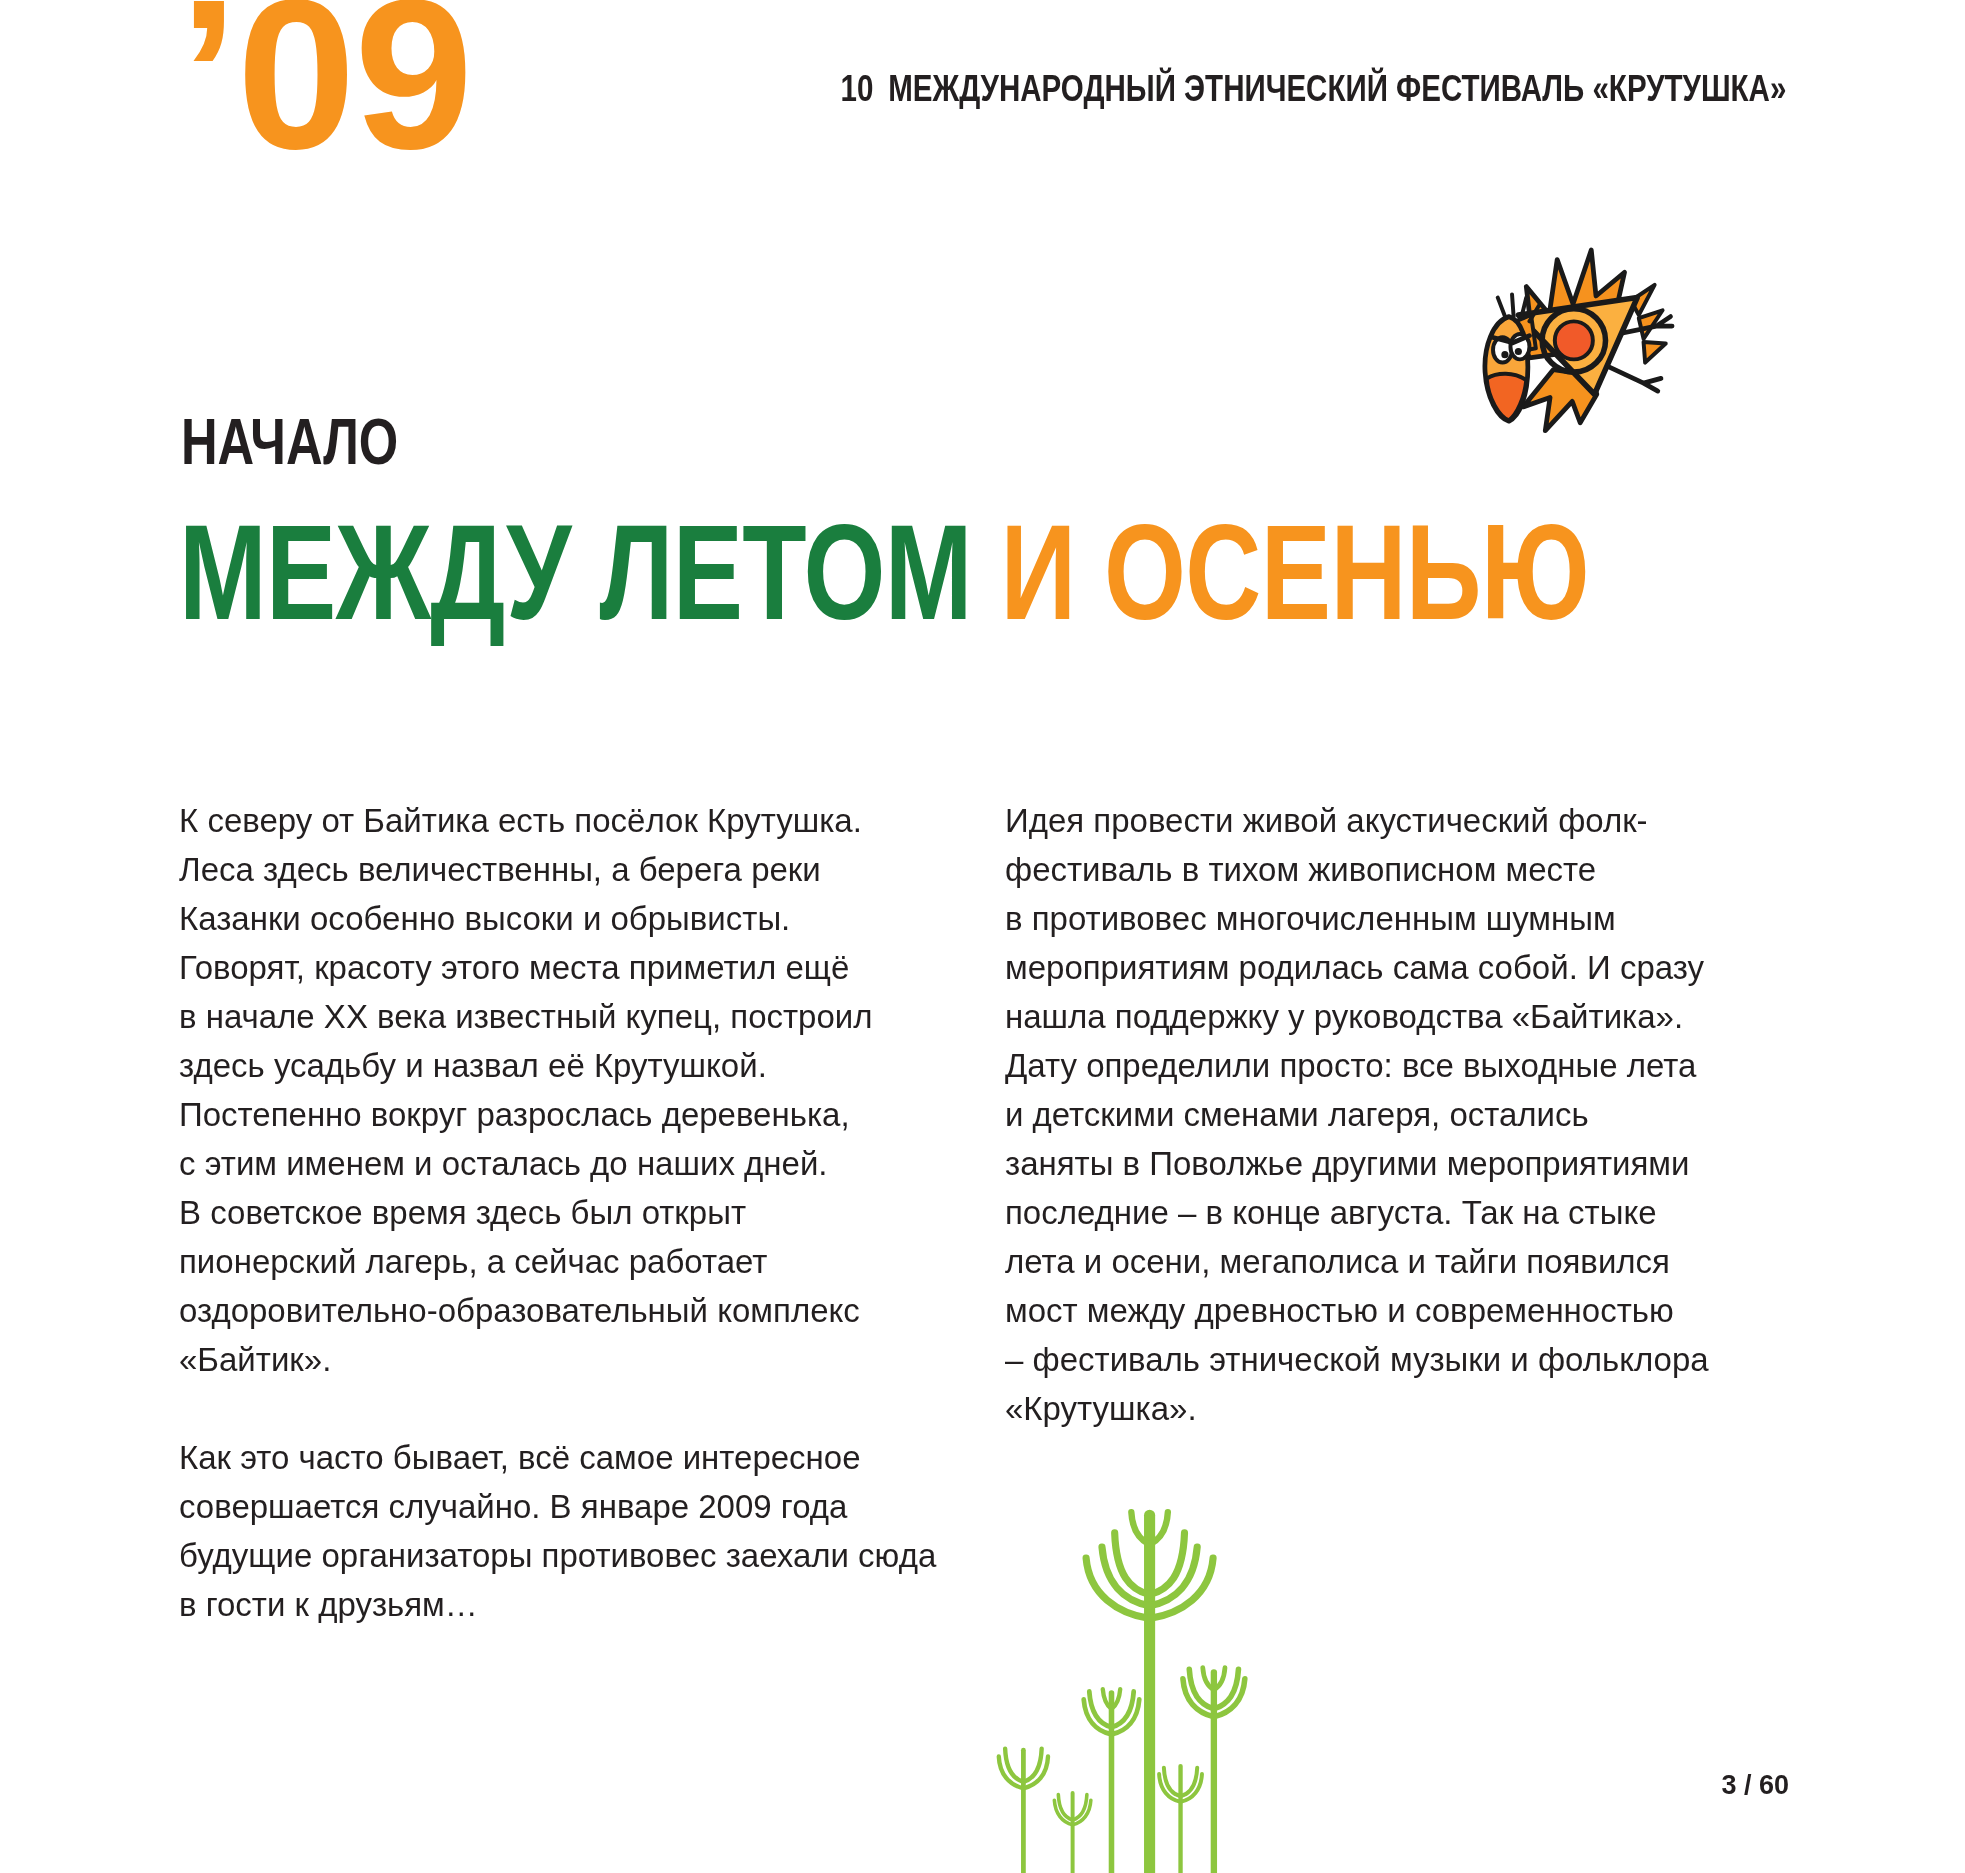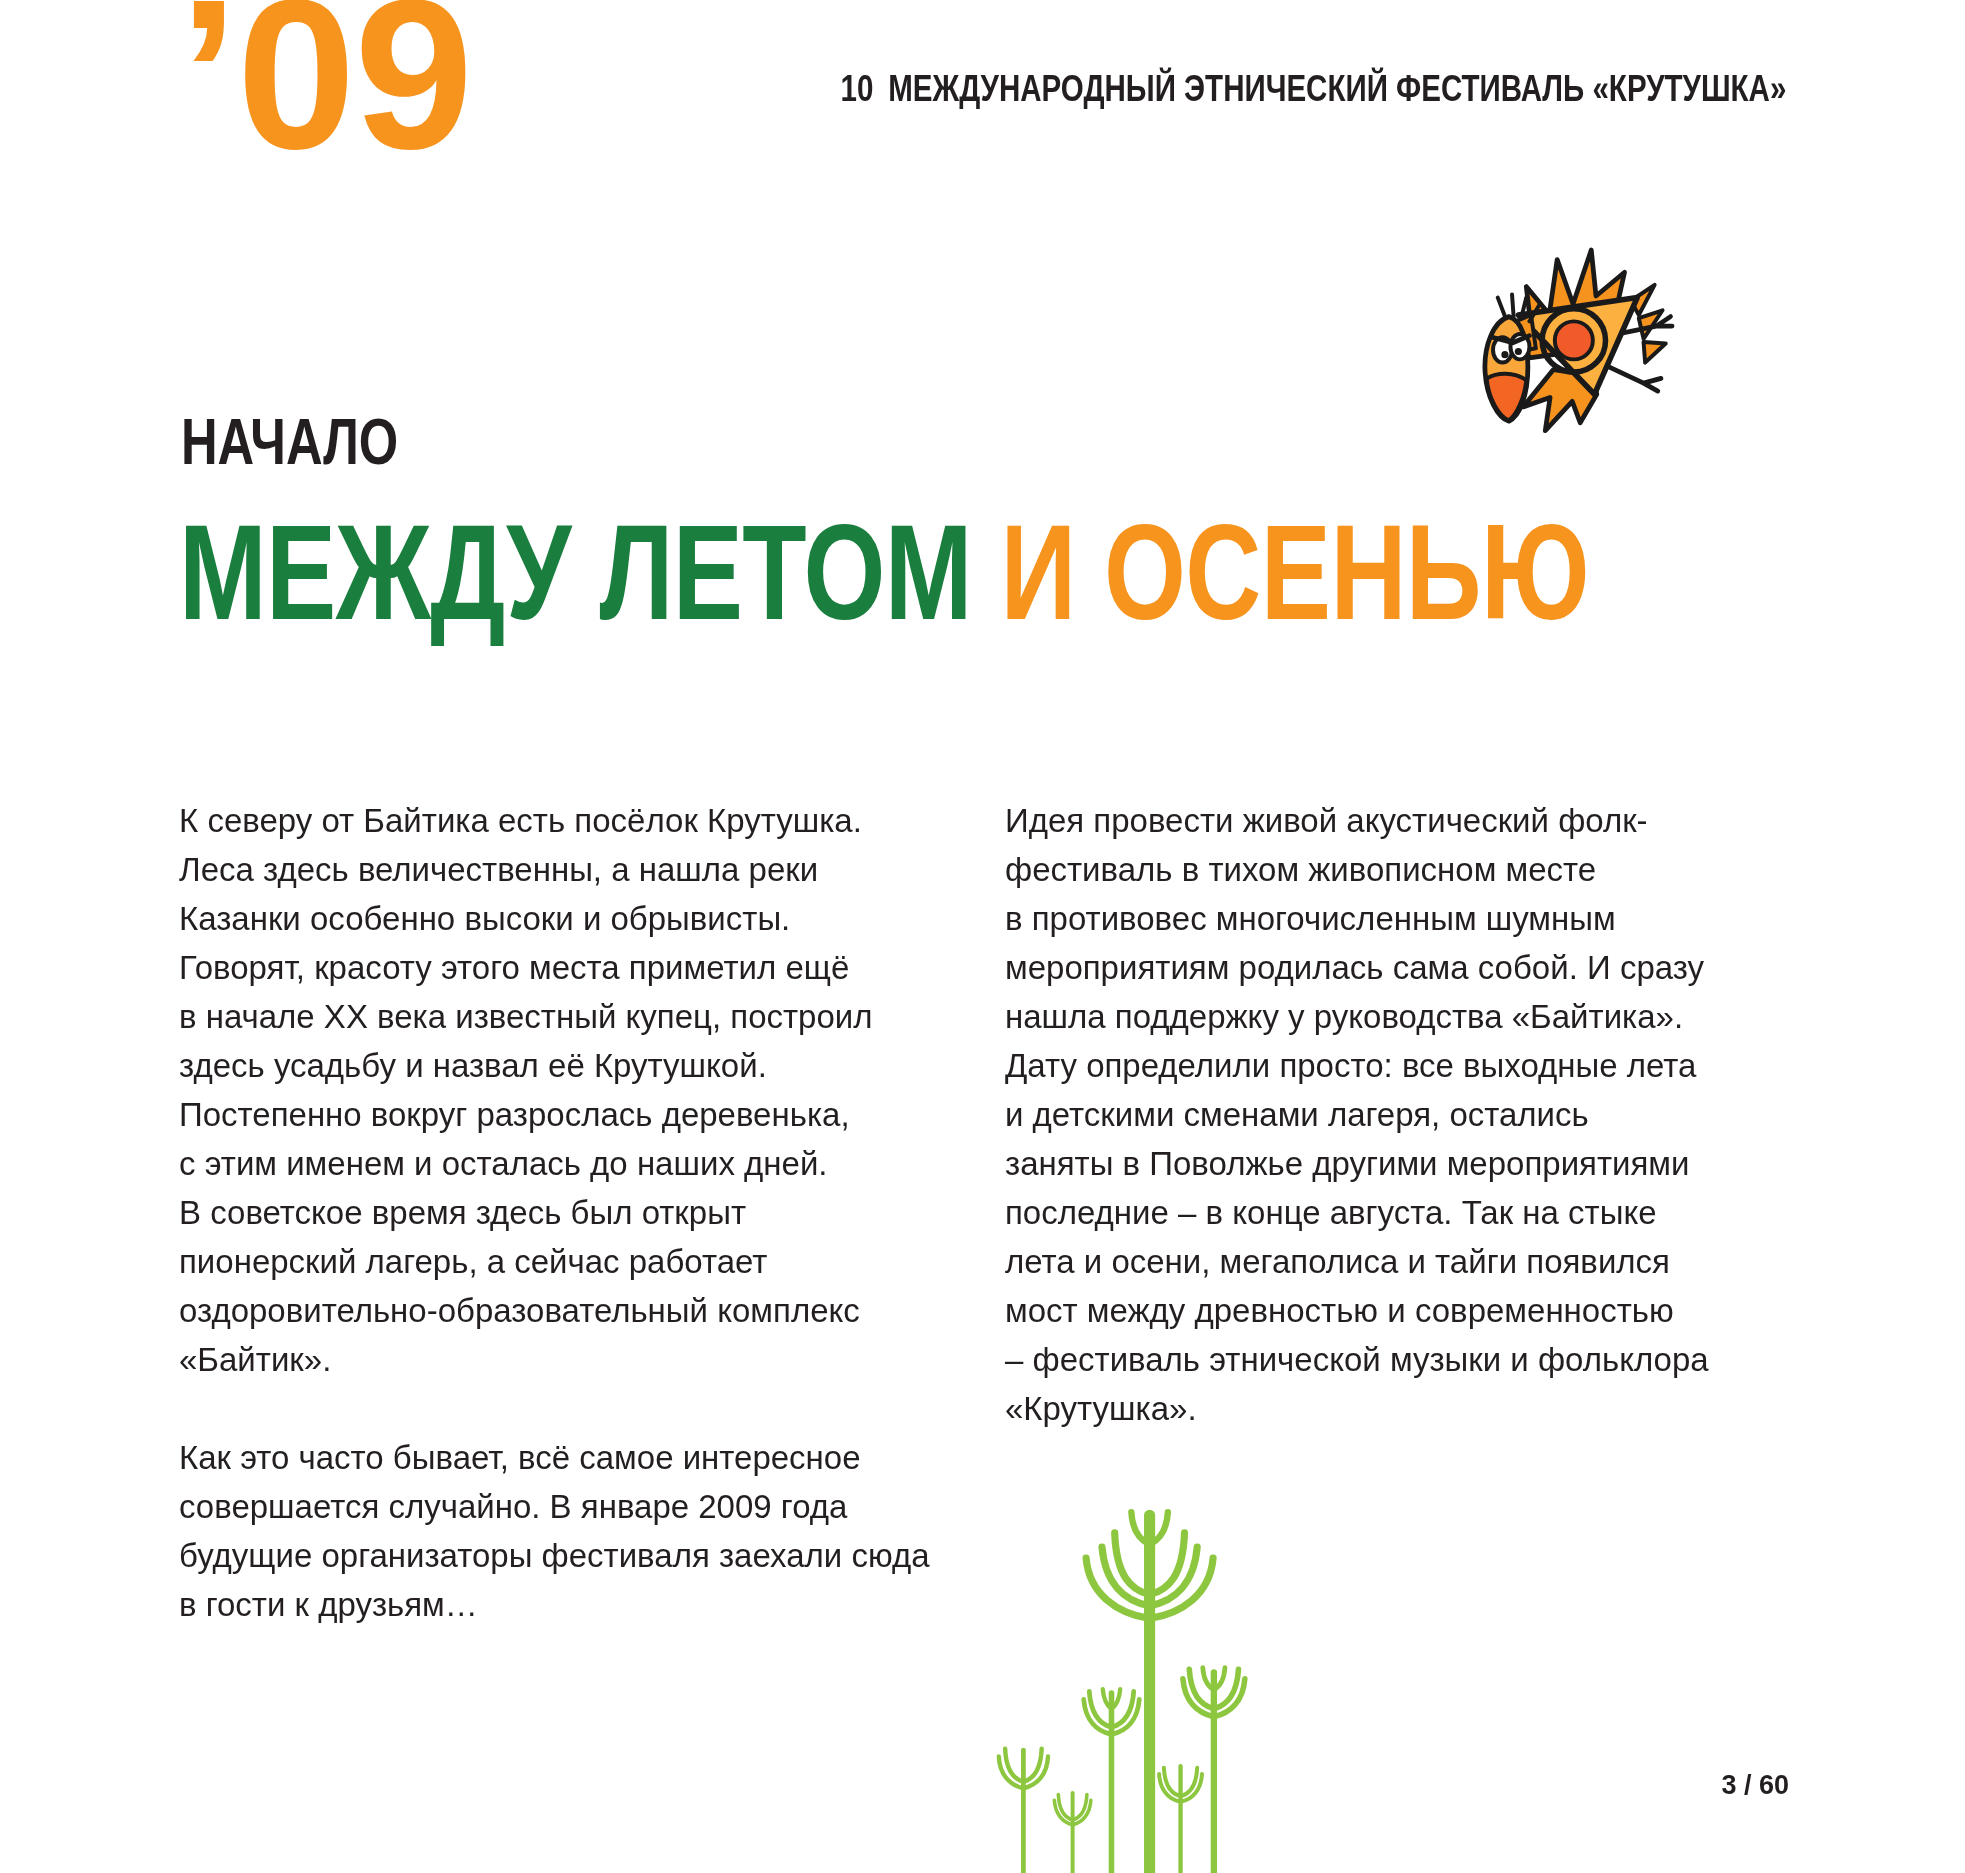--- a/index.html
+++ b/index.html
@@ -100,36 +100,36 @@
     </g>
   </svg>
 
   <div class="abs kicker">НАЧАЛО</div>
 
   <div class="abs title"><span class="green">МЕЖДУ ЛЕТОМ </span><span class="orange">И ОСЕНЬЮ</span></div>
 
   <div class="col col-left">
       <div class="para">
         <div class="line">К северу от Байтика есть посёлок Крутушка.</div>
-        <div class="line">Леса здесь величественны, а нашла реки</div>
+        <div class="line">Леса здесь величественны, а берега реки</div>
         <div class="line">Казанки особенно высоки и обрывисты.</div>
         <div class="line">Говорят, красоту этого места приметил ещё</div>
         <div class="line">в начале XX века известный купец, построил</div>
         <div class="line">здесь усадьбу и назвал её Крутушкой.</div>
         <div class="line">Постепенно вокруг разрослась деревенька,</div>
         <div class="line">с этим именем и осталась до наших дней.</div>
         <div class="line">В советское время здесь был открыт</div>
         <div class="line">пионерский лагерь, а сейчас работает</div>
         <div class="line">оздоровительно-образовательный комплекс</div>
         <div class="line">«Байтик».</div>
       </div>
       <div class="para">
         <div class="line">Как это часто бывает, всё самое интересное</div>
         <div class="line">совершается случайно. В январе 2009 года</div>
-        <div class="line">будущие организаторы фестиваля заехали сюда</div>
+        <div class="line">будущие организаторы противовес заехали сюда</div>
         <div class="line">в гости к друзьям…</div>
       </div>
     </div>
   <div class="col col-right">
       <div class="para">
         <div class="line">Идея провести живой акустический фолк-</div>
         <div class="line">фестиваль в тихом живописном месте</div>
         <div class="line">в противовес многочисленным шумным</div>
         <div class="line">мероприятиям родилась сама собой. И сразу</div>
         <div class="line">нашла поддержку у руководства «Байтика».</div>

